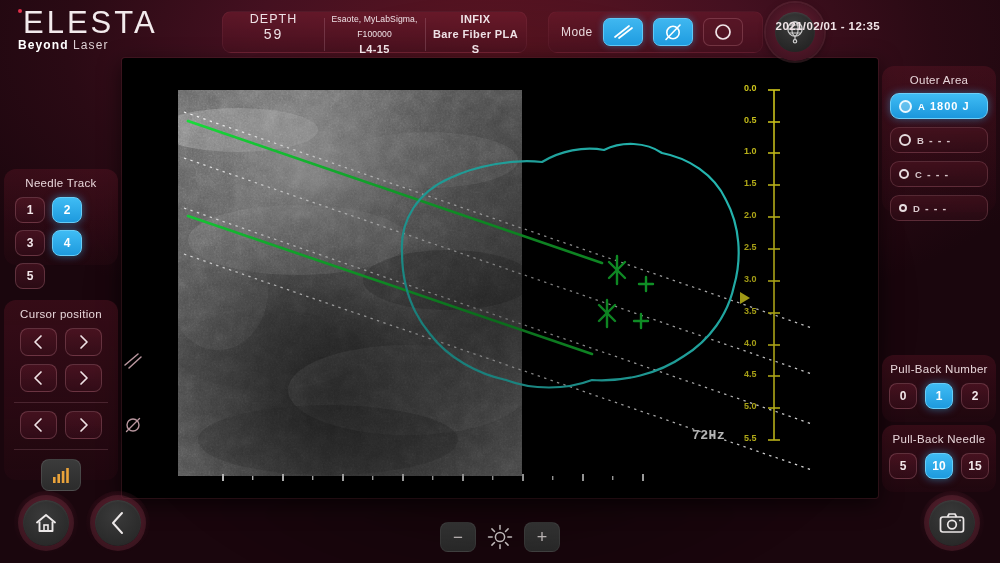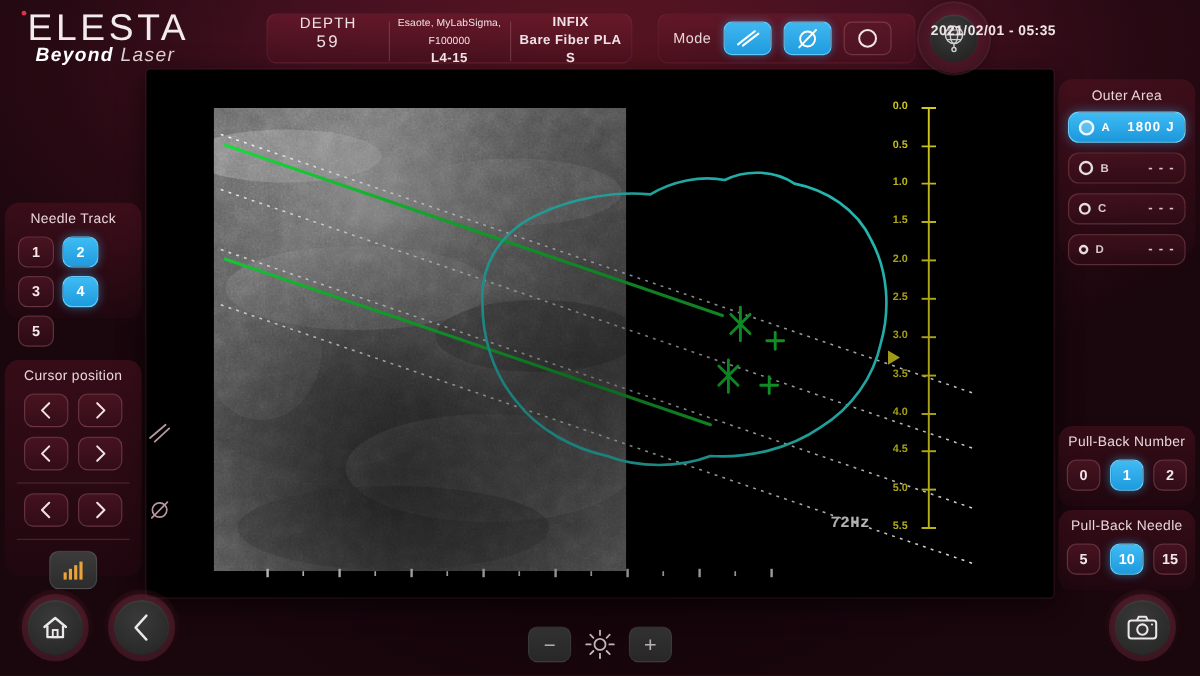--- a/index.html
+++ b/index.html
@@ -21,22 +21,22 @@
     background: radial-gradient(ellipse 560px 420px at 50% 55%, rgba(0,0,0,0.55) 0%, rgba(0,0,0,0.25) 45%, rgba(0,0,0,0) 75%);
   }
 
   
   .header { position:absolute; top:0; left:0; width:896px; height:62px; z-index:5; }
   .logo { position:absolute; left:18px; top:6px; width:200px; }
   .logo-word { font-size:31px; letter-spacing:3px; color:#f2eaec; font-weight:300;
      font-family:"Liberation Sans", sans-serif; line-height:34px; }
   .logo-dot { display:inline-block; width:4px; height:4px; border-radius:50%;
      background:#e0304a; vertical-align:top; margin-top:3px; margin-right:1px;}
-  .logo-sub { font-size:16px; color:#ddd0d4; letter-spacing:1.1px; text-align:right;
-     width:128px; margin-top:-2px;font-style:italic; }
+  .logo-sub { font-size:12px; color:#ddd0d4; letter-spacing:1.1px; 
+     width:128px; margin-top:-2px; }
   .logo-sub b { font-weight:700; color:#fff; }
 
   .info-pill {
     position:absolute; left:222px; top:11px; height:42px; width:305px;
     background: linear-gradient(180deg, rgba(120,30,48,0.55), rgba(70,16,30,0.6));
     border-radius:9px; border:1px solid rgba(200,120,140,0.10);
     display:flex; align-items:flex-start;
   }
   .info-cell { flex:1; text-align:center; color:#efe2e6; position:relative; padding:0 4px; }
   .info-cell + .info-cell::before {
@@ -128,21 +128,21 @@
     padding:0 8px;
   }
   .area-row.sel {
     background: linear-gradient(180deg,#3fbcf4,#1b97dc);
     border-color:#6ccff8; box-shadow:0 0 9px rgba(60,185,250,0.45);
   }
   .area-dot { border-radius:50%; border:2px solid #e6dcde; flex:none; }
   .area-row.sel .area-dot { border-color:#eaf8ff; background:rgba(255,255,255,.25); }
   .area-letter { font-size:9.5px; font-weight:700; color:#d8c8cc; margin-left:6px; width:12px; }
   .area-row.sel .area-letter { color:#fff; }
-  .area-val { flex:1; text-align:right; font-size:11px; font-weight:700; color:#d6c4c8; letter-spacing:1px; }
+  .area-val { flex:1; text-align:left; font-size:11px; font-weight:700; color:#d6c4c8; letter-spacing:1px; }
   .area-row.sel .area-val { color:#fff; }
 
   .pb-row { display:flex; justify-content:center; gap:8px; padding:8px 0 11px; }
   .pb-row .btn { width:28px; height:26px; }
 
   
   .viewport {
     position:absolute; left:122px; top:58px; width:756px; height:440px;
     background:#000; border-radius:3px; overflow:hidden;
     box-shadow: 0 0 0 1px rgba(120,50,65,0.25), 0 6px 22px rgba(0,0,0,.65);
@@ -229,21 +229,21 @@
           <ellipse cx="12" cy="10" rx="3.1" ry="7.2" fill="none" stroke="#cfcfcf" stroke-width="1.1"></ellipse>
           <line x1="4.8" y1="10" x2="19.2" y2="10" stroke="#cfcfcf" stroke-width="1.1"></line>
           <line x1="6" y1="6" x2="18" y2="6" stroke="#cfcfcf" stroke-width="1"></line>
           <line x1="6" y1="14" x2="18" y2="14" stroke="#cfcfcf" stroke-width="1"></line>
           <line x1="12" y1="17.2" x2="12" y2="21" stroke="#cfcfcf" stroke-width="1.2"></line>
           <circle cx="12" cy="22.3" r="1.7" fill="none" stroke="#cfcfcf" stroke-width="1.2"></circle>
         </svg>
       </div>
     </div>
 
-    <div class="clock">2021/02/01 - 05:35</div>
+    <div class="clock">2021/02/01 - 12:35</div>
   </div>
 
   <div class="side left">
 
 
     <div class="group" style="top:107px; height:96px;">
       <div class="g-title">Needle Track</div>
       <div class="nt-grid">
         <div class="btn">1</div>
         <div class="btn sel">2</div>

